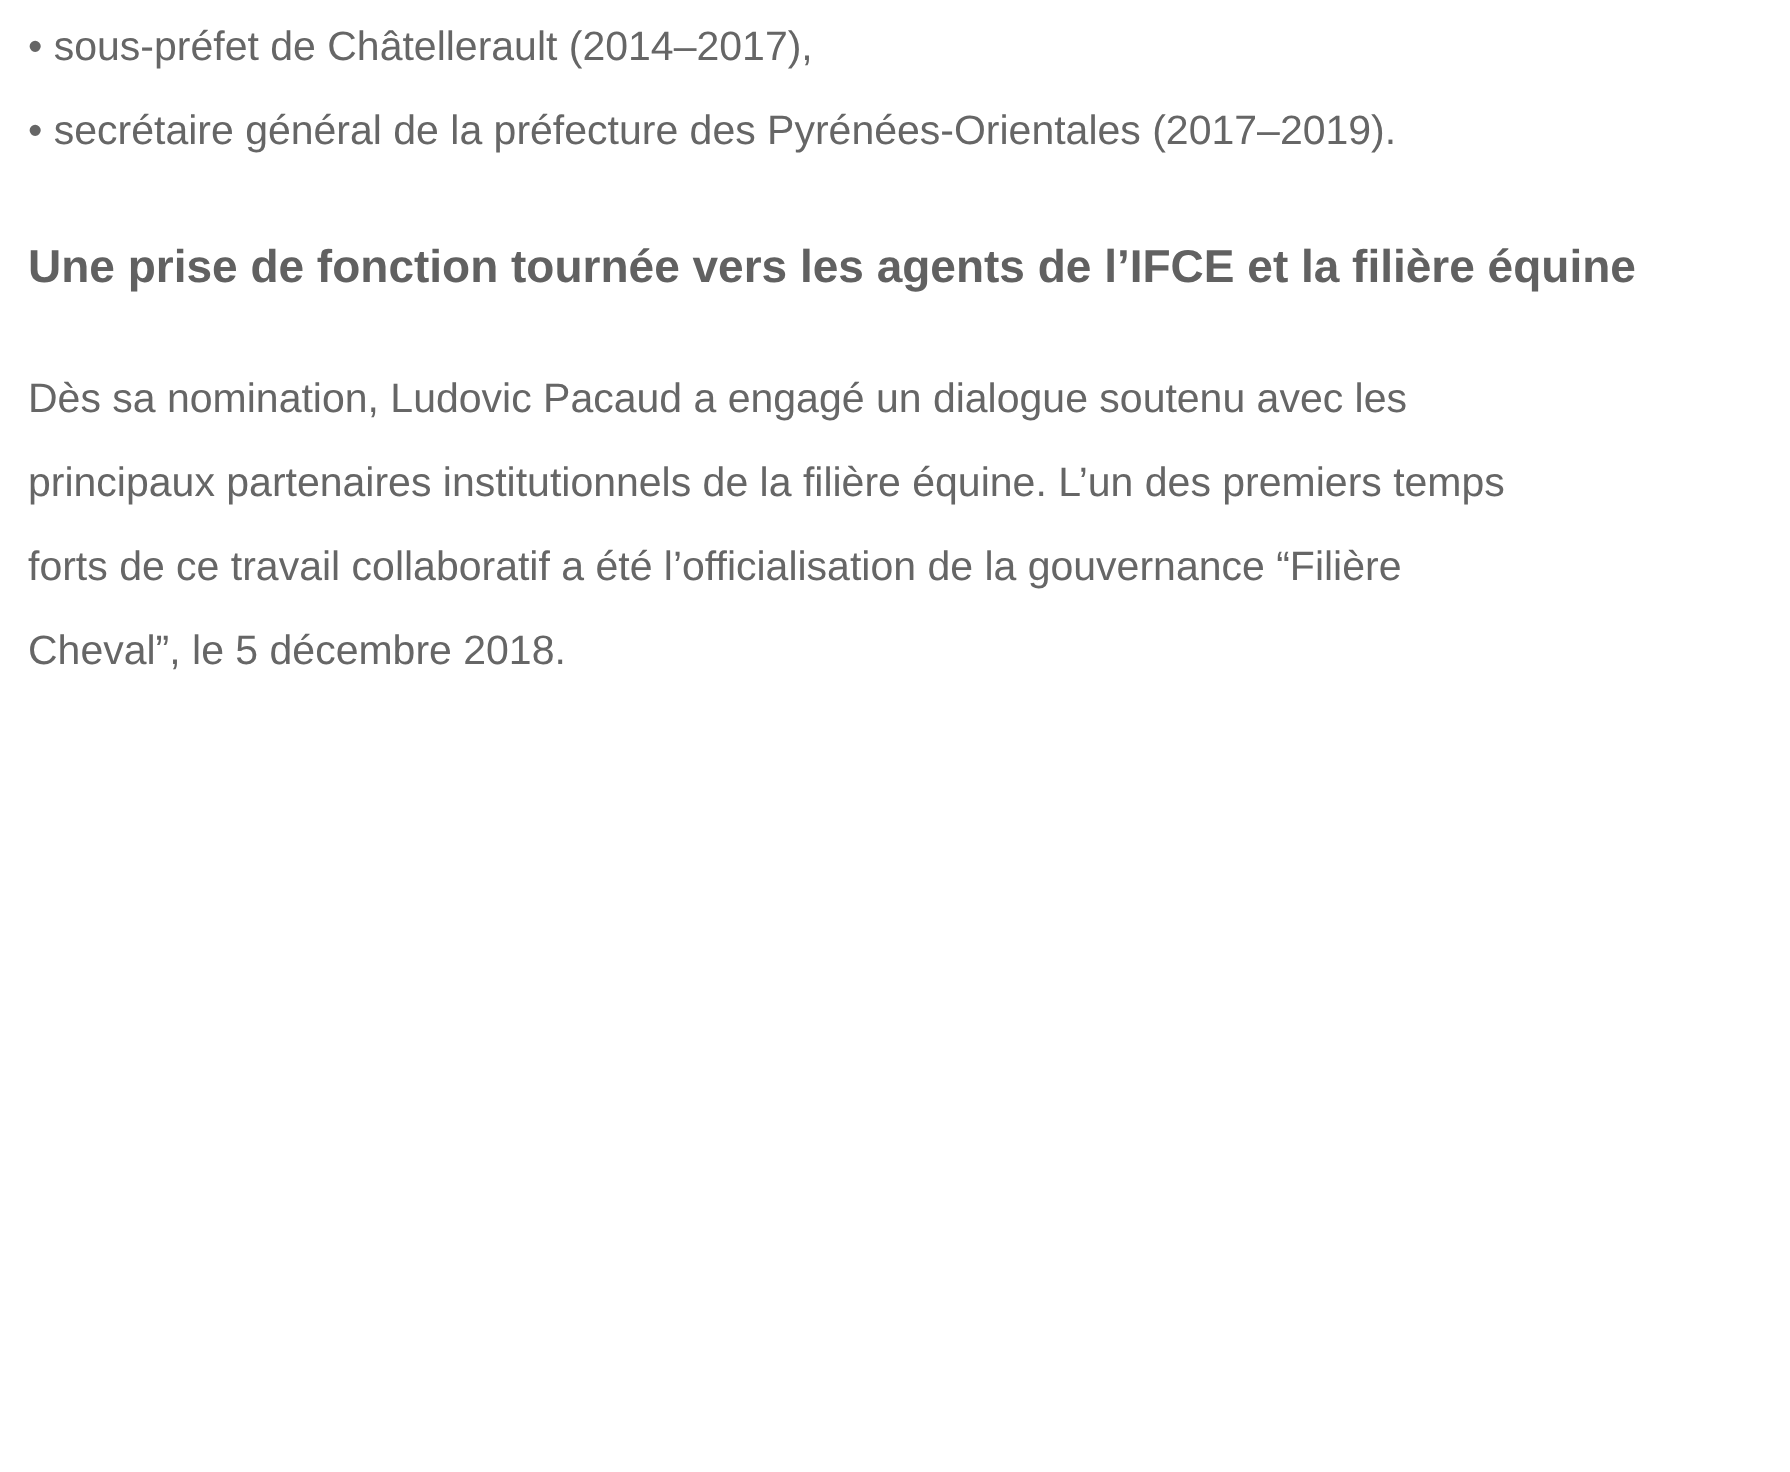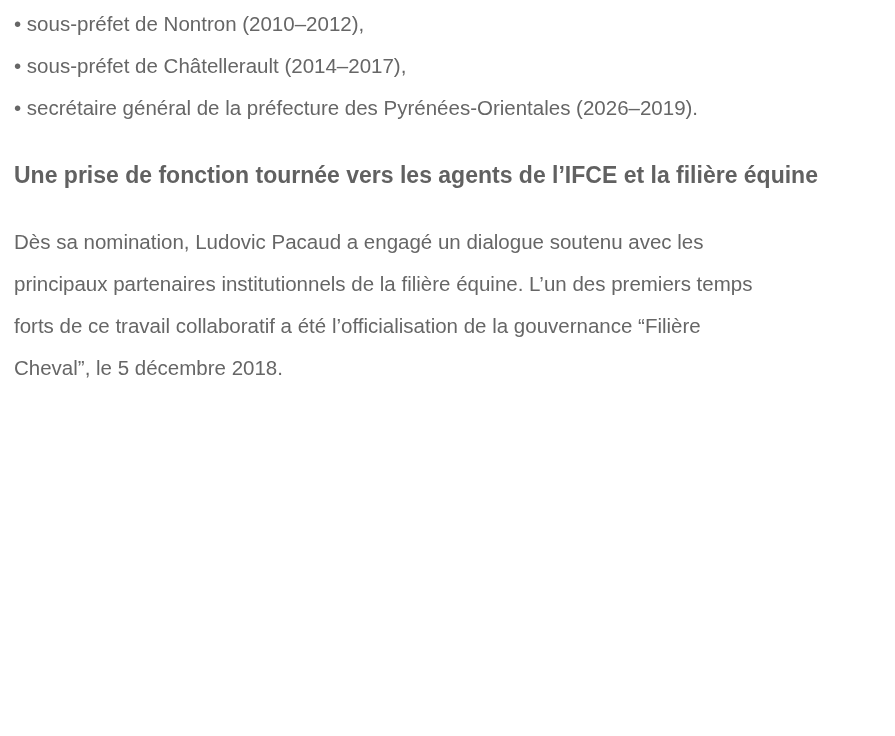--- a/index.html
+++ b/index.html
@@ -36,23 +36,22 @@
     color: #616161;
     white-space: pre-line;
   }
 </style>
 </head>
 <body>
 
 <div class="page">
 
   <div class="intro-block">
-    <div class="line">• sous-préfet de Nontron (2010–2012),</div>
     <div class="line">• sous-préfet de Châtellerault (2014–2017),</div>
-    <div class="line">• secrétaire général de la préfecture des Pyrénées-Orientales (2026–2019).</div>
+    <div class="line">• secrétaire général de la préfecture des Pyrénées-Orientales (2017–2019).</div>
   </div>
 
 
 
   <h2 class="heading">Une prise de fonction tournée vers les agents de l’IFCE et la filière équine</h2>
 
   <p class="para">Dès sa nomination, Ludovic Pacaud a engagé un dialogue soutenu avec les
 principaux partenaires institutionnels de la filière équine. L’un des premiers temps
 forts de ce travail collaboratif a été l’officialisation de la gouvernance “Filière
 Cheval”, le 5 décembre 2018.</p>

